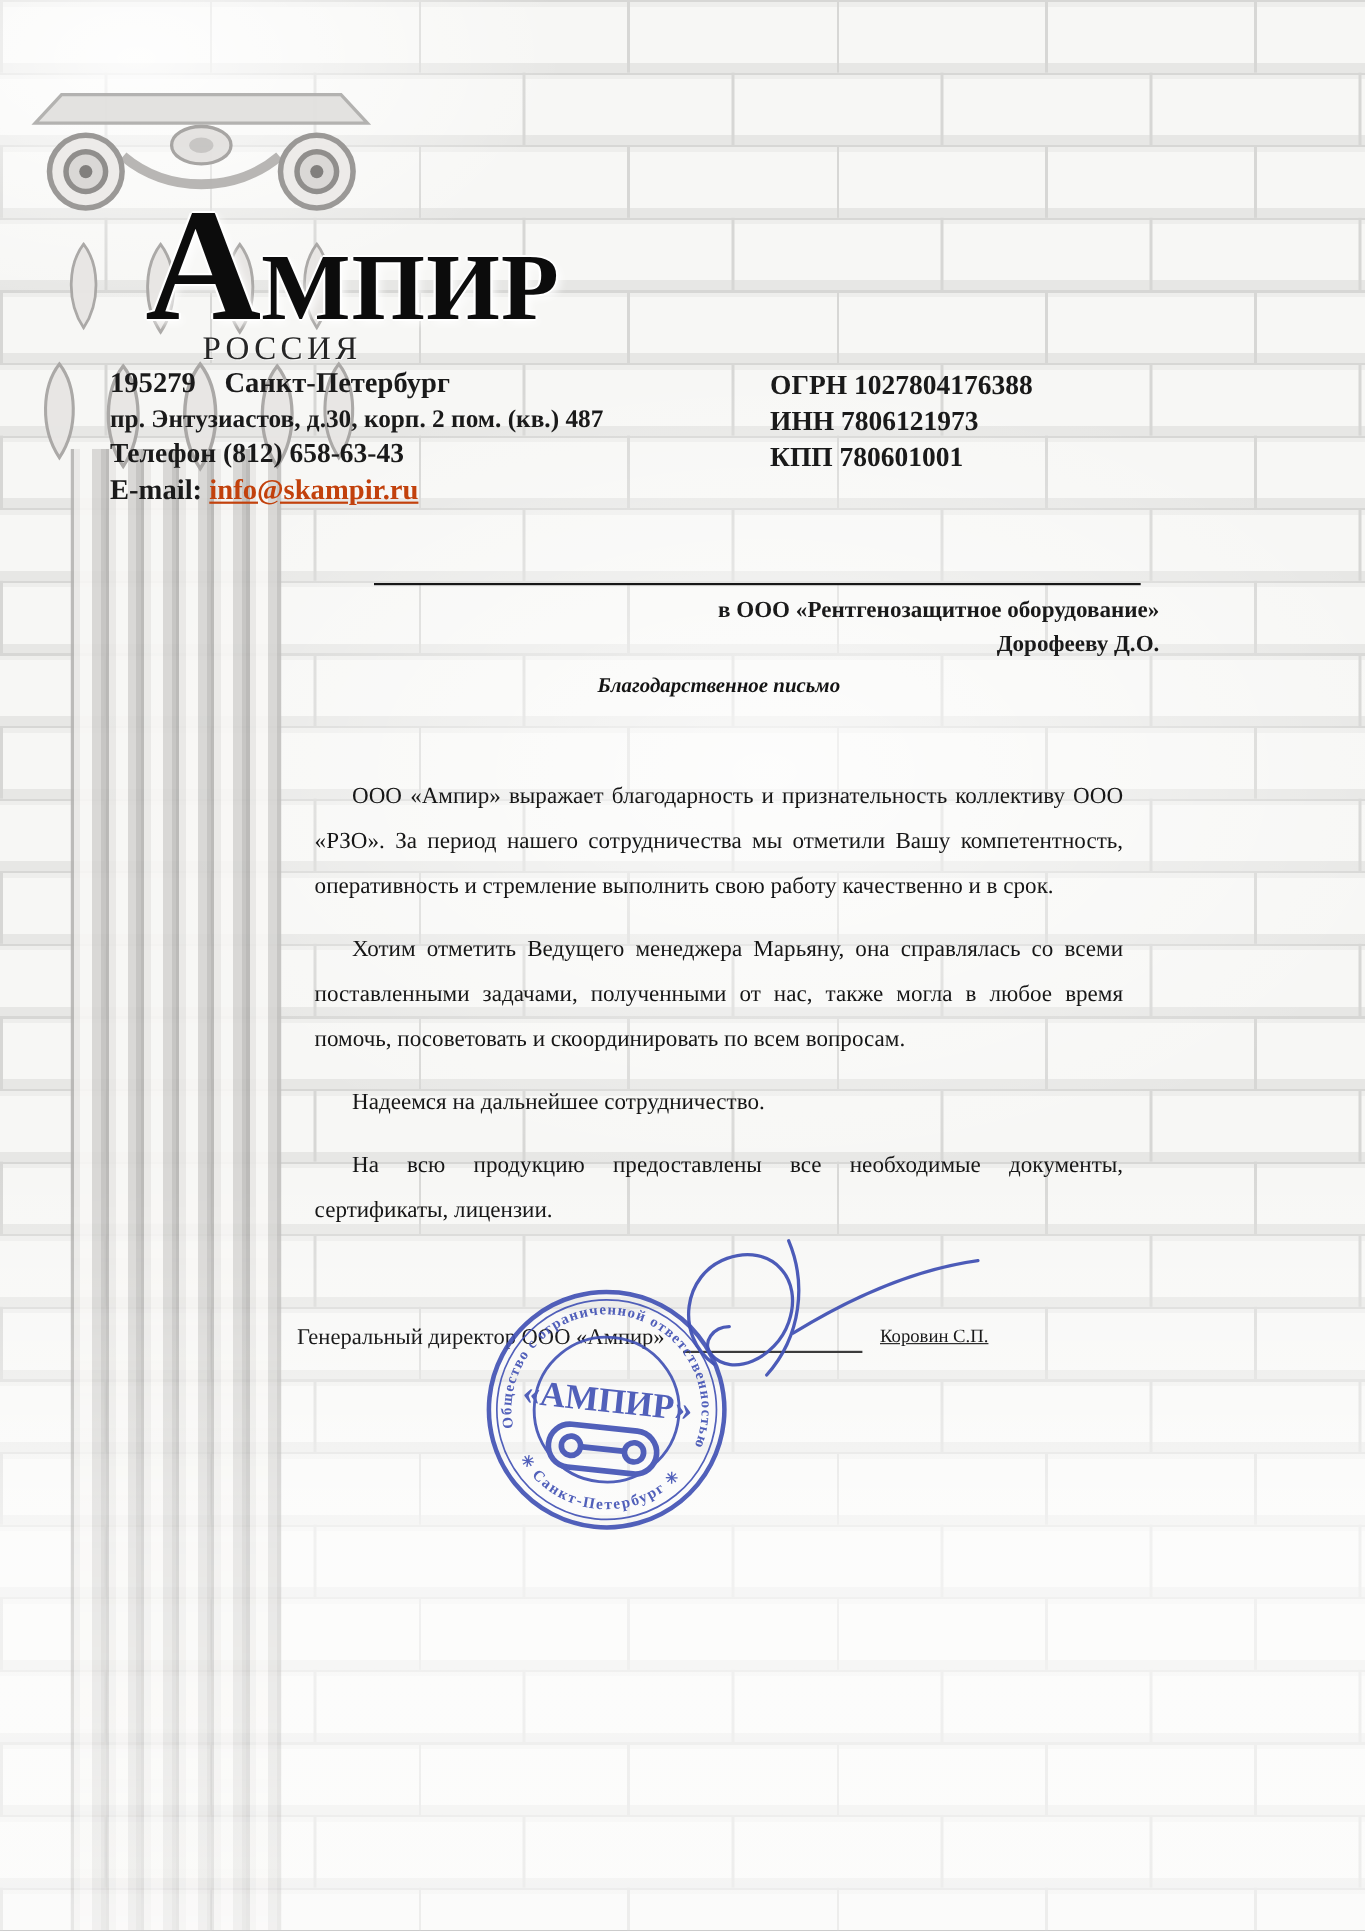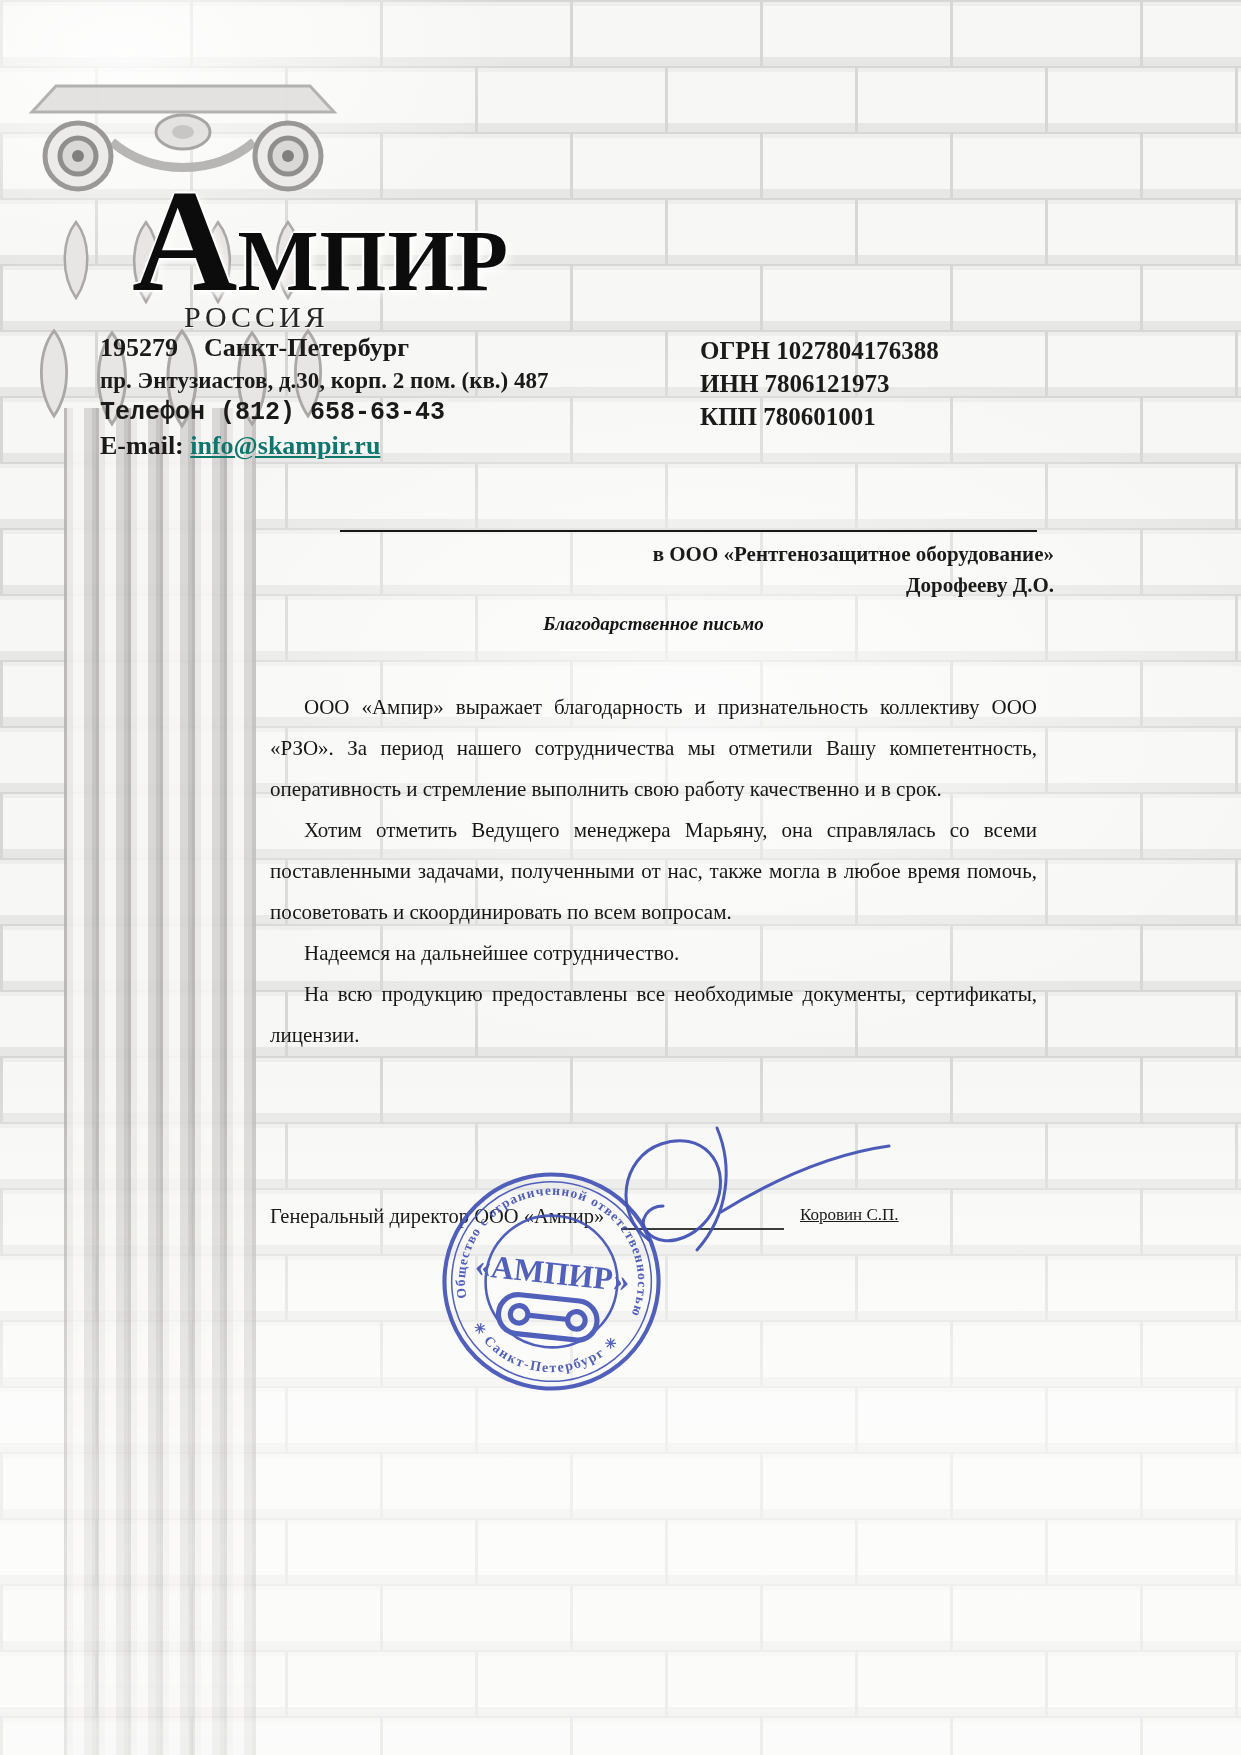--- a/index.html
+++ b/index.html
@@ -52,36 +52,36 @@
   .logo-a{font-size:146px;}
   .logo-rest{font-size:86px;letter-spacing:1px;}
   .country{
     position:absolute;left:184px;top:300px;z-index:5;
     font-size:30px;font-weight:normal;letter-spacing:4px;color:#262626;
     text-shadow:1px 1px 0 rgba(255,255,255,.8);
   }
   .contact{position:absolute;left:88px;top:331px;z-index:5;font-weight:bold;white-space:nowrap;margin-left:12px;}
   .contact .c1{font-size:26px;line-height:34px;white-space:pre;}
   .contact .c2{font-size:23px;line-height:32px;}
-  .contact .c3{font-size:25px;line-height:32px;font-family:Liberation Mono, monospace;}
+  .contact .c3{font-size:25px;line-height:32px;}
   .contact .c4{font-size:26px;line-height:34px;}
-  .email-link{color:#0f766e;text-decoration:underline;cursor:pointer;}
+  .email-link{color:#c2410c;text-decoration:underline;cursor:pointer;}
   .reg{position:absolute;left:700px;top:334px;z-index:5;font-weight:bold;font-size:25px;line-height:33px;white-space:nowrap;}
   .divider{position:absolute;left:340px;top:530px;width:697px;height:2px;background:#171717;z-index:5;}
   .recipient{position:absolute;right:187px;top:539px;z-index:5;text-align:right;font-weight:bold;font-size:21px;line-height:31px;}
   
   .title{
     position:absolute;left:270px;top:613px;width:767px;z-index:5;
     text-align:center;font-size:19px;font-weight:bold;font-style:italic;color:#141414;
   }
   .body-text{
     position:absolute;left:270px;top:687px;width:767px;z-index:5;
     font-size:21px;line-height:41px;text-align:justify;color:#161616;
   }
-  .body-text p{margin:0;text-indent:34px;}
+  .body-text p{margin:16px;text-indent:34px;}
   
   .director{position:absolute;left:270px;top:1205px;z-index:5;font-size:20.5px;white-space:nowrap;}
   .sig-line{position:absolute;left:621px;top:1228px;width:163px;border-top:2px solid #3c3c3c;z-index:5;}
   .director-name{position:absolute;left:800px;top:1205px;z-index:5;font-size:17px;white-space:nowrap;text-decoration:underline;}
   .autograph{position:absolute;left:605px;top:1118px;width:290px;height:152px;z-index:6;}
   .stamp{
     position:absolute;left:428px;top:1158px;width:247px;height:247px;z-index:6;
     transform:rotate(6deg);opacity:.92;
   }
   .stamp text{font-family:"Liberation Serif","DejaVu Serif",serif;}

